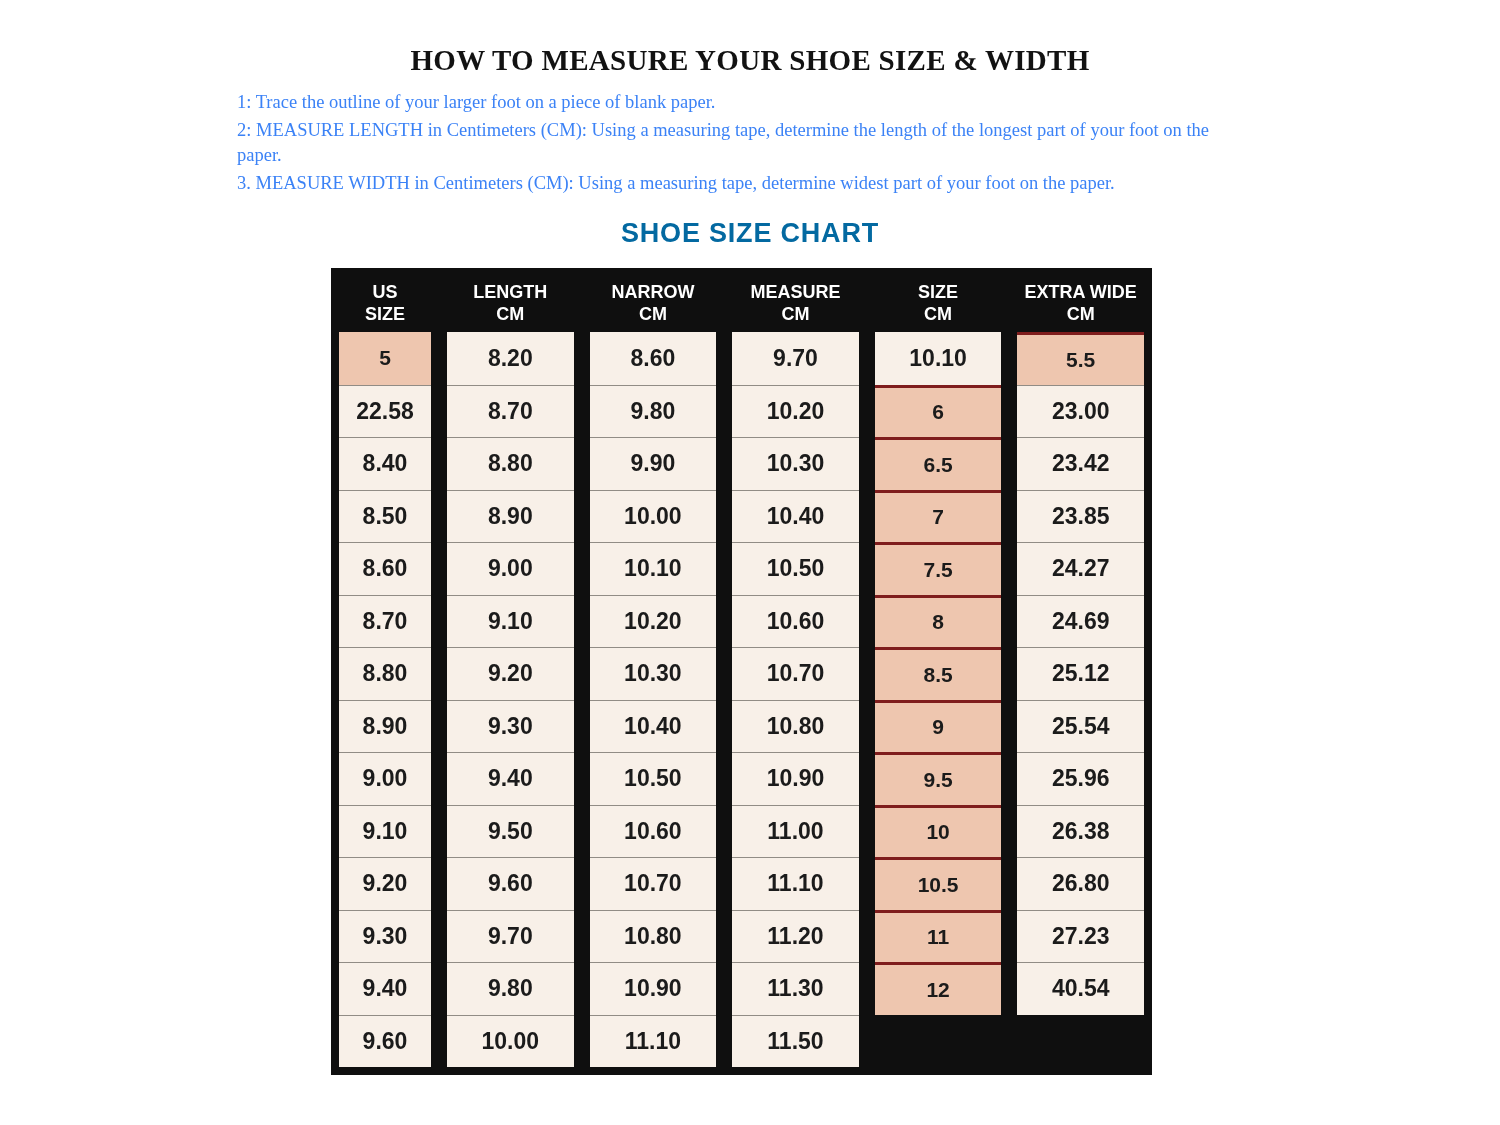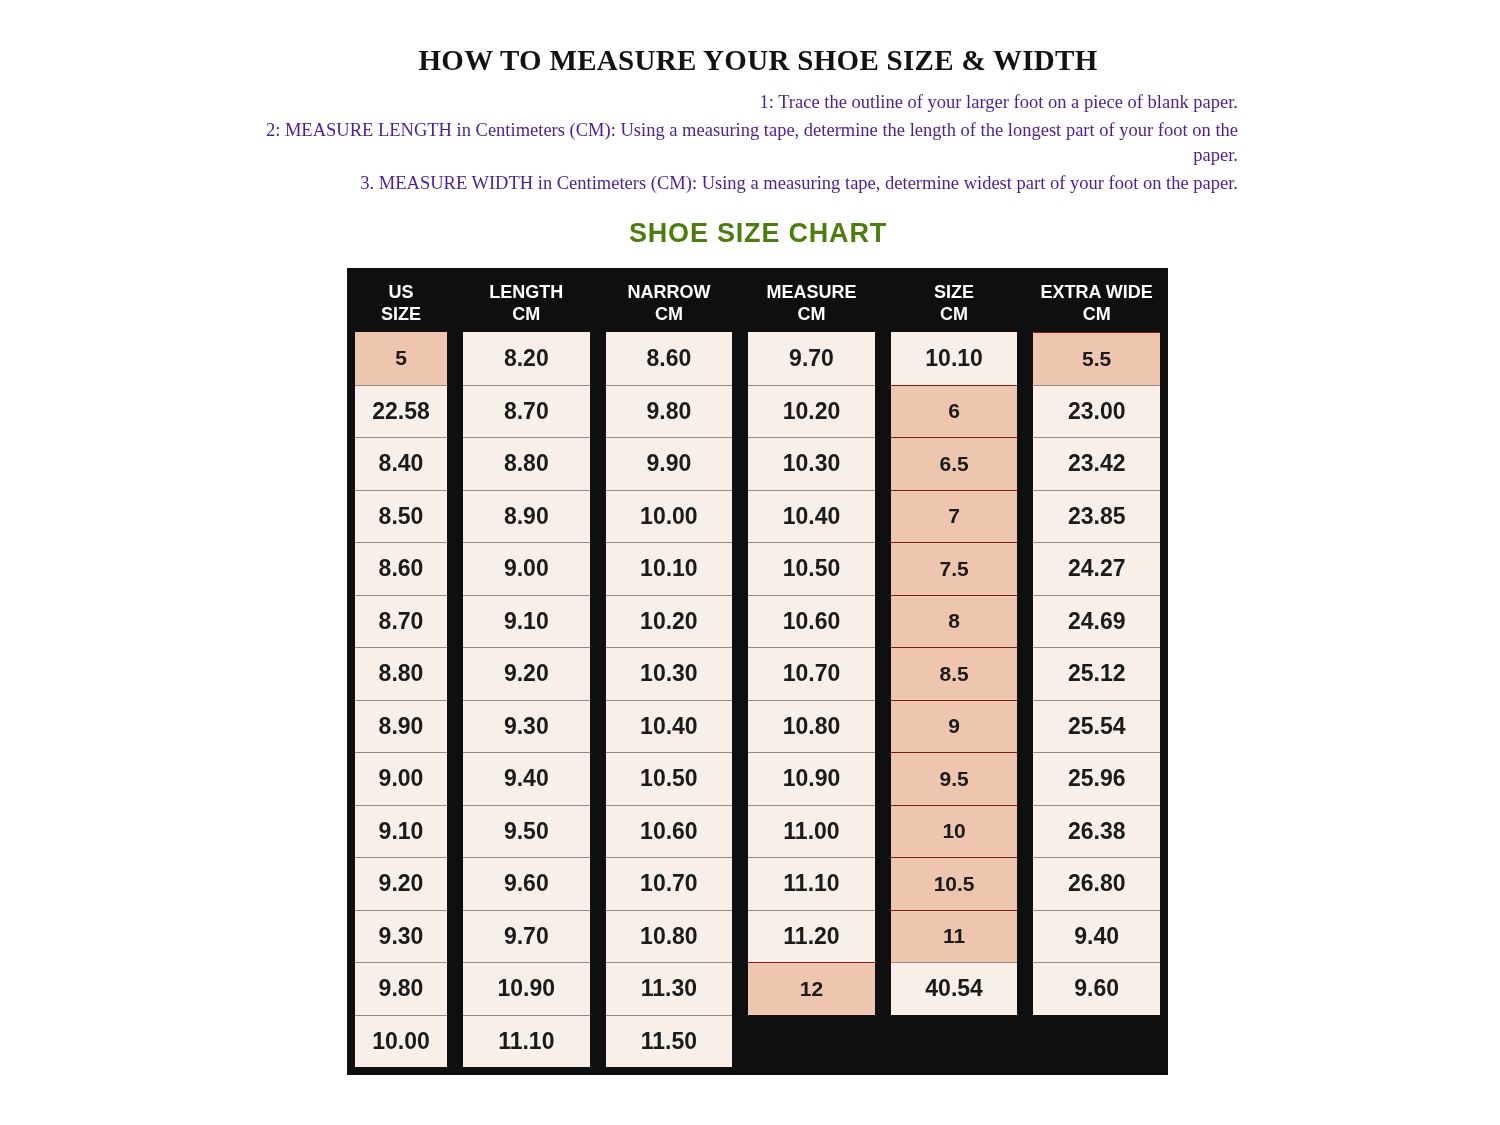--- a/index.html
+++ b/index.html
@@ -2,50 +2,49 @@
 <html><head>
 <meta charset="utf-8">
 <style>
   * { box-sizing: border-box; margin: 0; padding: 0; }
   html, body { width: 1500px; height: 1125px; background: #ffffff; }
   body {
     font-family: "Liberation Serif", serif;
     color: #1a1a1a;
     overflow: hidden;
   }
-  .page { position: relative; width: 1500px; height: 843px; padding-left: 16px; }
+  .page { position: relative; width: 1500px; height: 843px; }
 
   .page-title {
     padding-top: 44px;
     text-align: center;
     font-family: "Liberation Serif", serif;
     font-weight: 700;
     font-size: 29px;
     letter-spacing: 0.3px;
     color: #121212;
   }
 
   .instructions {
     margin: 13px 0 0 237px;
     width: 985px;
     font-size: 18.5px;
     line-height: 25px;
-    color: #4c1d95;
-    text-align: right;
+    color: #3b82f6;
   }
   .instructions p { margin-bottom: 3px; }
 
   .chart-heading {
     margin-top: 22px;
     text-align: center;
     font-family: "Liberation Sans", sans-serif;
     font-weight: 700;
     font-size: 27px;
     letter-spacing: 0.8px;
-    color: #4d7c0f;
+    color: #0369a1;
   }
 
   .size-table {
     margin: 19px 0 0 331px;
     width: 821px;
     background: #0f0f0f;
     padding: 8px;
     display: grid;
     grid-template-columns: 92px repeat(5, 1fr);
     column-gap: 16px;
@@ -76,21 +75,21 @@
     font-weight: 700;
     font-size: 23px;
     color: #1b1b1b;
     background: #f8f0e8;
   }
   .cell.size-cell {
     background: #eec6af;
     font-size: 21px;
   }
   .cell.sep { border-top: 1px solid #918c85; }
-  .cell.size-cell.sep { border-top: 1px solid #7f1d1d; }
+  .cell.size-cell.sep { border-top: 3px solid #7f1d1d; }
 </style>
 </head>
 <body>
 
 <div class="page">
 
   <h1 class="page-title">HOW TO MEASURE YOUR SHOE SIZE &amp; WIDTH</h1>
 
   <div class="instructions">
     <p>1: Trace the outline of your larger foot on a piece of blank paper.</p>
@@ -189,20 +188,21 @@
       <div class="cell sep">9.60</div>
       <div class="cell sep">10.70</div>
       <div class="cell sep">11.10</div>
       <div class="cell size-cell sep">10.5</div>
       <div class="cell sep">26.80</div>
       <div class="cell sep">9.30</div>
       <div class="cell sep">9.70</div>
       <div class="cell sep">10.80</div>
       <div class="cell sep">11.20</div>
       <div class="cell size-cell sep">11</div>
+      <div class="cell sep">27.23</div>
       <div class="cell sep">9.40</div>
       <div class="cell sep">9.80</div>
       <div class="cell sep">10.90</div>
       <div class="cell sep">11.30</div>
       <div class="cell size-cell sep">12</div>
       <div class="cell sep">40.54</div>
       <div class="cell sep">9.60</div>
       <div class="cell sep">10.00</div>
       <div class="cell sep">11.10</div>
       <div class="cell sep">11.50</div>

